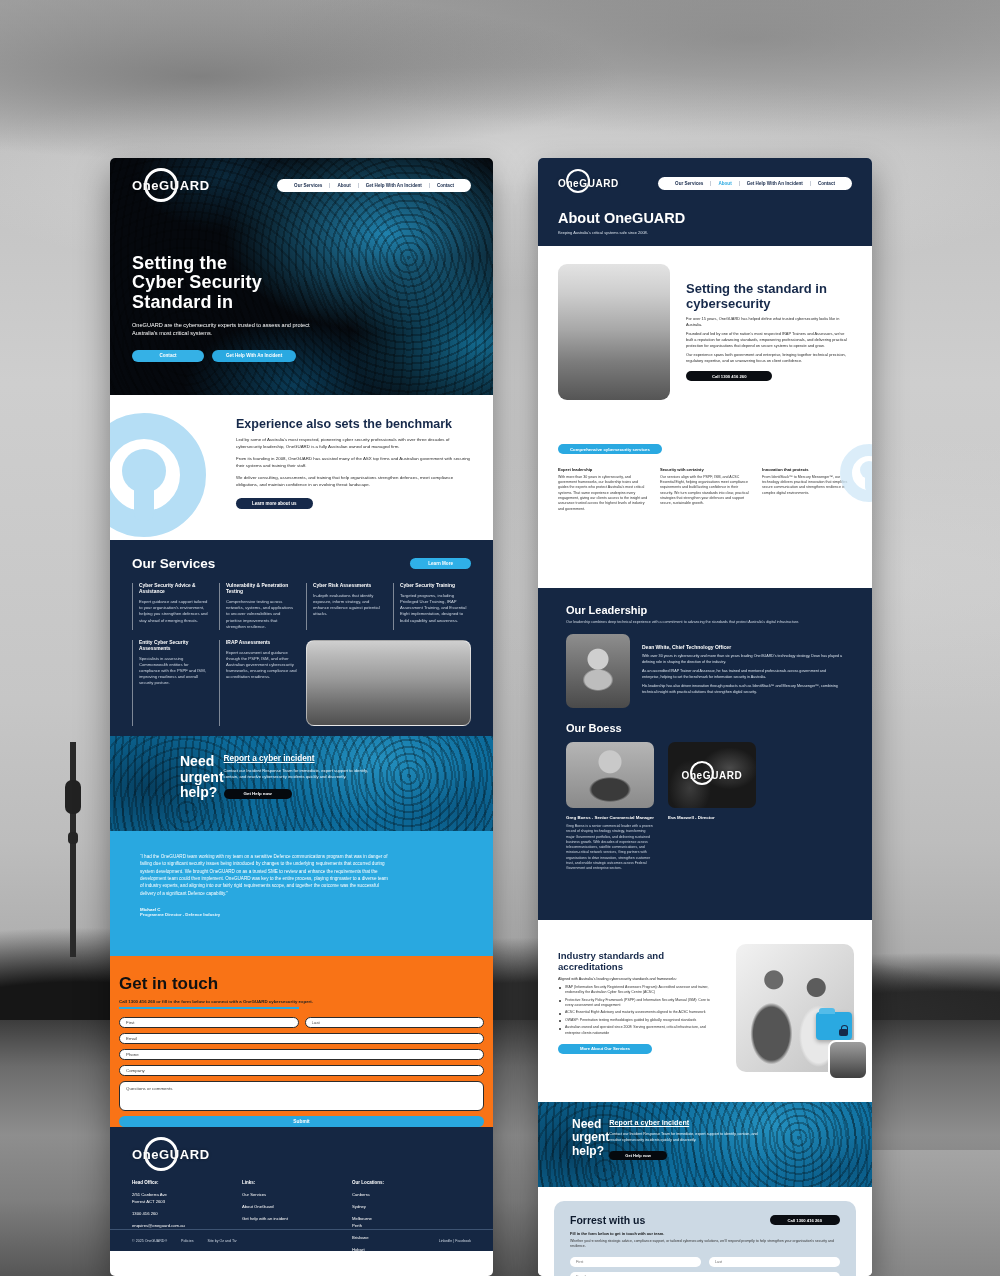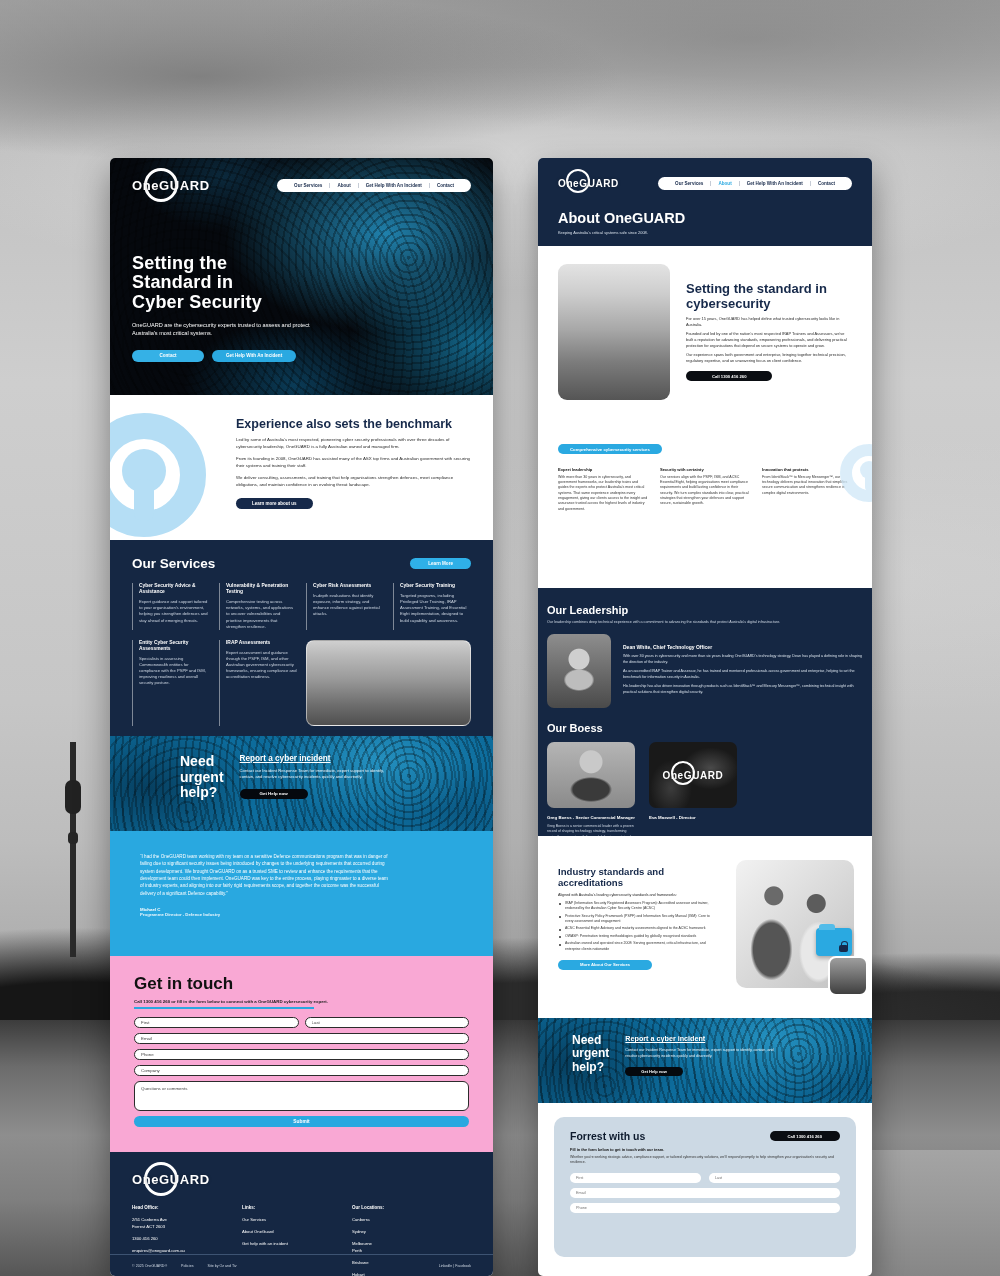--- a/index.html
+++ b/index.html
@@ -91,32 +91,32 @@
   .svc-img { grid-column:3 / span 2; align-self:start; height:86px; border-radius:8px; border:1px solid rgba(255,255,255,.5);
     background: linear-gradient(180deg, #cfcfcf 0%, #b8b8b8 18%, #9a9a9a 45%, #6f6f6f 75%, #4f4f4f 100%); }
 
   .urgent { position:relative; color:#fff; overflow:hidden;
     background:
       radial-gradient(ellipse 180px 120px at 10% 55%, rgba(5,55,85,.85), transparent 60%),
       radial-gradient(ellipse 200px 110px at 70% 25%, rgba(60,180,225,.5), transparent 55%),
       radial-gradient(ellipse 160px 90px at 92% 80%, rgba(10,80,120,.6), transparent 55%),
       #0d6c9c; }
   .page.left .urgent { height:95px; padding:18px 0 0 70px; }
-  .urgent .row { position:relative; display:flex; gap:16px; z-index:2; }
+  .urgent .row { position:relative; display:flex; z-index:2; }
   .urgent .big { font-size:14px; font-weight:bold; line-height:1.12; }
   .urgent h3 { font-size:8.2px; font-weight:bold;text-decoration:underline; }
   .urgent .txt { margin-top:5px; font-size:4.2px; line-height:1.5; max-width:160px; color:#eaf6fd; }
   .btn.dark { background:#05090e; height:10px; font-size:4.4px; padding:0 20px; margin-top:8px; border-radius:8px; }
 
   .testimonial { height:125px; background:#29a8e0; color:#fff; padding:22px 28px 0 30px; }
   .testimonial .quote { font-size:4.6px; line-height:1.6; max-width:250px; }
   .testimonial .who { margin-top:10px; font-size:4.4px; font-weight:bold; }
   .testimonial .role { font-size:4.3px; font-weight:bold; color:#eaf6fd; }
 
-  .contact { height:196px; background:#f9a8d4; padding:18px 24px; }
+  .contact { height:171px; background:#f97316; padding:18px 9px; }
   .contact h2 { color:#111; font-size:17px; font-weight:bold; }
   .contact .sub { margin-top:5px; font-size:4.4px; font-weight:bold; color:#222; }
   .contact .rule { width:180px; height:1.6px; background:#29a8e0; margin-top:3px; }
   .frm { margin-top:8px; display:flex; flex-direction:column; gap:5px; }
   .frm .row2 { display:flex; gap:6px; }
   .inp { border:1px solid #2c2c2c; border-radius:6px; height:11px; padding:0 6px; font-size:4.4px; color:#333;
     font-family:inherit; background:#fff; width:100%; }
   .inp::placeholder { color:#444; }
   textarea.inp { height:30px; padding-top:4px; resize:none; }
   .btn.submit { background:#29a8e0; height:11px; font-size:4.8px; border-radius:9px; width:100%; }
@@ -151,21 +151,21 @@
   .pill-blue { display:inline-flex; align-items:center; background:#2aa9e1; color:#fff; font-weight:bold;
     font-size:4.3px; height:10px; padding:0 12px; border-radius:8px; margin-top:16px; cursor:pointer; }
   .mcols { display:flex; gap:12px; margin-top:12px; }
   .mcol { flex:1; }
   .mcol h3 { font-size:4.1px; font-weight:bold; color:#111; }
   .mcol p { margin-top:3px; font-size:3.6px; line-height:1.5; color:#333; }
   .watermark { position:absolute; right:-26px; top:28px; width:58px; height:58px; border:12px solid #cfe8f8; border-radius:50%; opacity:.75; }
   .watermark:before { content:""; position:absolute; left:8px; top:5px; width:18px; height:18px; background:#cfe8f8; border-radius:50%; }
   .watermark:after { content:""; position:absolute; left:13px; top:17px; width:8px; height:18px; background:#cfe8f8; border-radius:4px; }
 
-  .lead { height:248px; background:#152743; color:#fff; padding:16px 9px; }
+  .lead { height:332px; background:#152743; color:#fff; padding:16px 28px; }
   .lead h2 { font-size:11px; font-weight:bold; }
   .lead .sub { margin-top:4px; font-size:3.7px; color:#cfd8e4; }
   .lead .person { display:flex; gap:12px; margin-top:10px; }
   .ph { border-radius:7px; flex:none; }
   .ph.dean { width:64px; height:74px;
     background: radial-gradient(circle at 50% 34%, #cfcfcf 0 10px, transparent 11px),
                 radial-gradient(ellipse 22px 16px at 50% 62%, #bdbdbd 60%, transparent 70%),
                 linear-gradient(180deg, #8e8e8e, #4a4a4a); }
   .lead .pcol .name { font-size:5px; font-weight:bold; margin-top:10px; }
   .lead .pcol p { margin-top:4px; font-size:3.7px; line-height:1.5; color:#d7e0ea; }
@@ -245,22 +245,22 @@
         </div>
         <nav class="navpill">
           <span class="item">Our Services</span>
           <span class="item">About</span>
           <span class="item">Get Help With An Incident</span>
           <span class="item">Contact</span>
         </nav>
       </div>
       <h1>
         <span style="display:block">Setting the</span>
+        <span style="display:block">Cyber Security</span>
         <span style="display:block">Standard in</span>
-        <span style="display:block">Cyber Security</span>
       </h1>
       <p class="sub">OneGUARD are the cybersecurity experts trusted to assess and protect Australia's most critical systems.</p>
       <div class="btns">
         <button class="btn cyan hero-b b1">Contact</button>
         <button class="btn cyan hero-b">Get Help With An Incident</button>
       </div>
     </header>
 
     <section class="experience">
       <div class="keyhole"></div>

